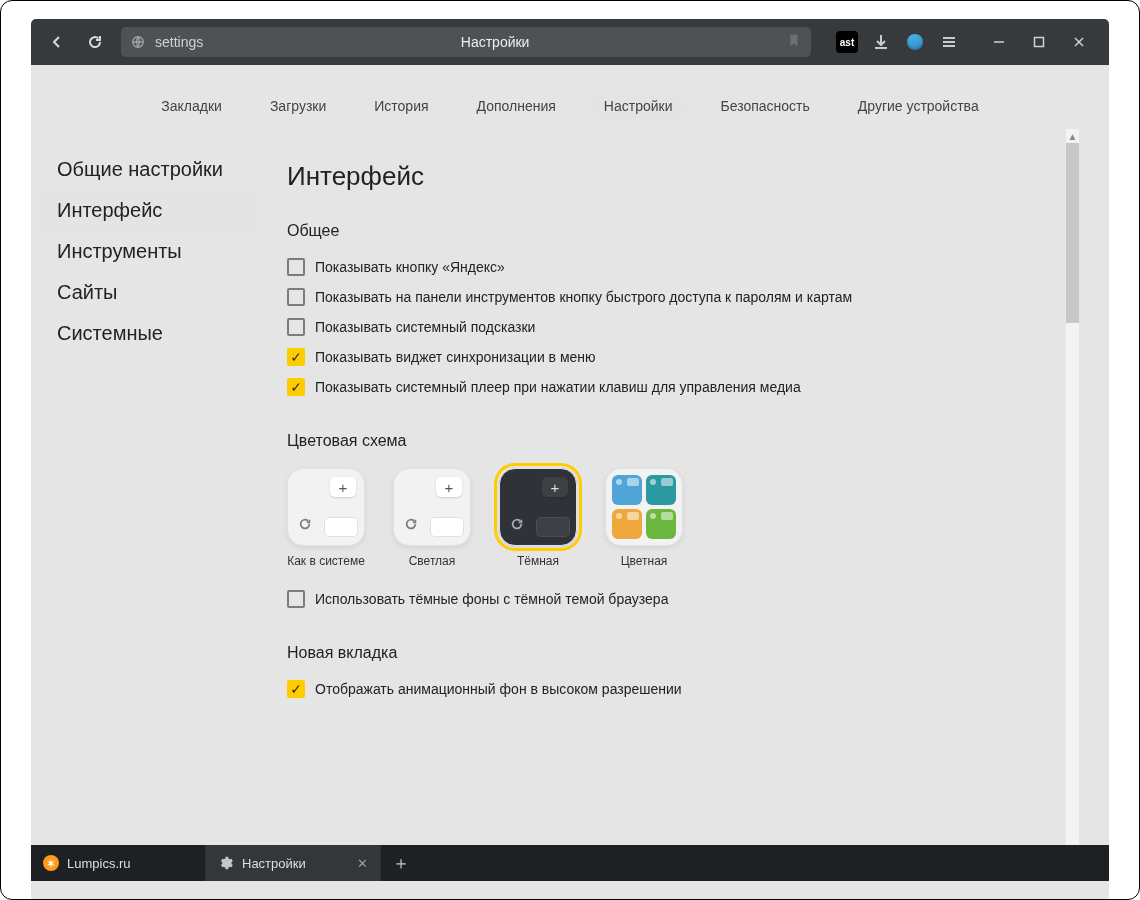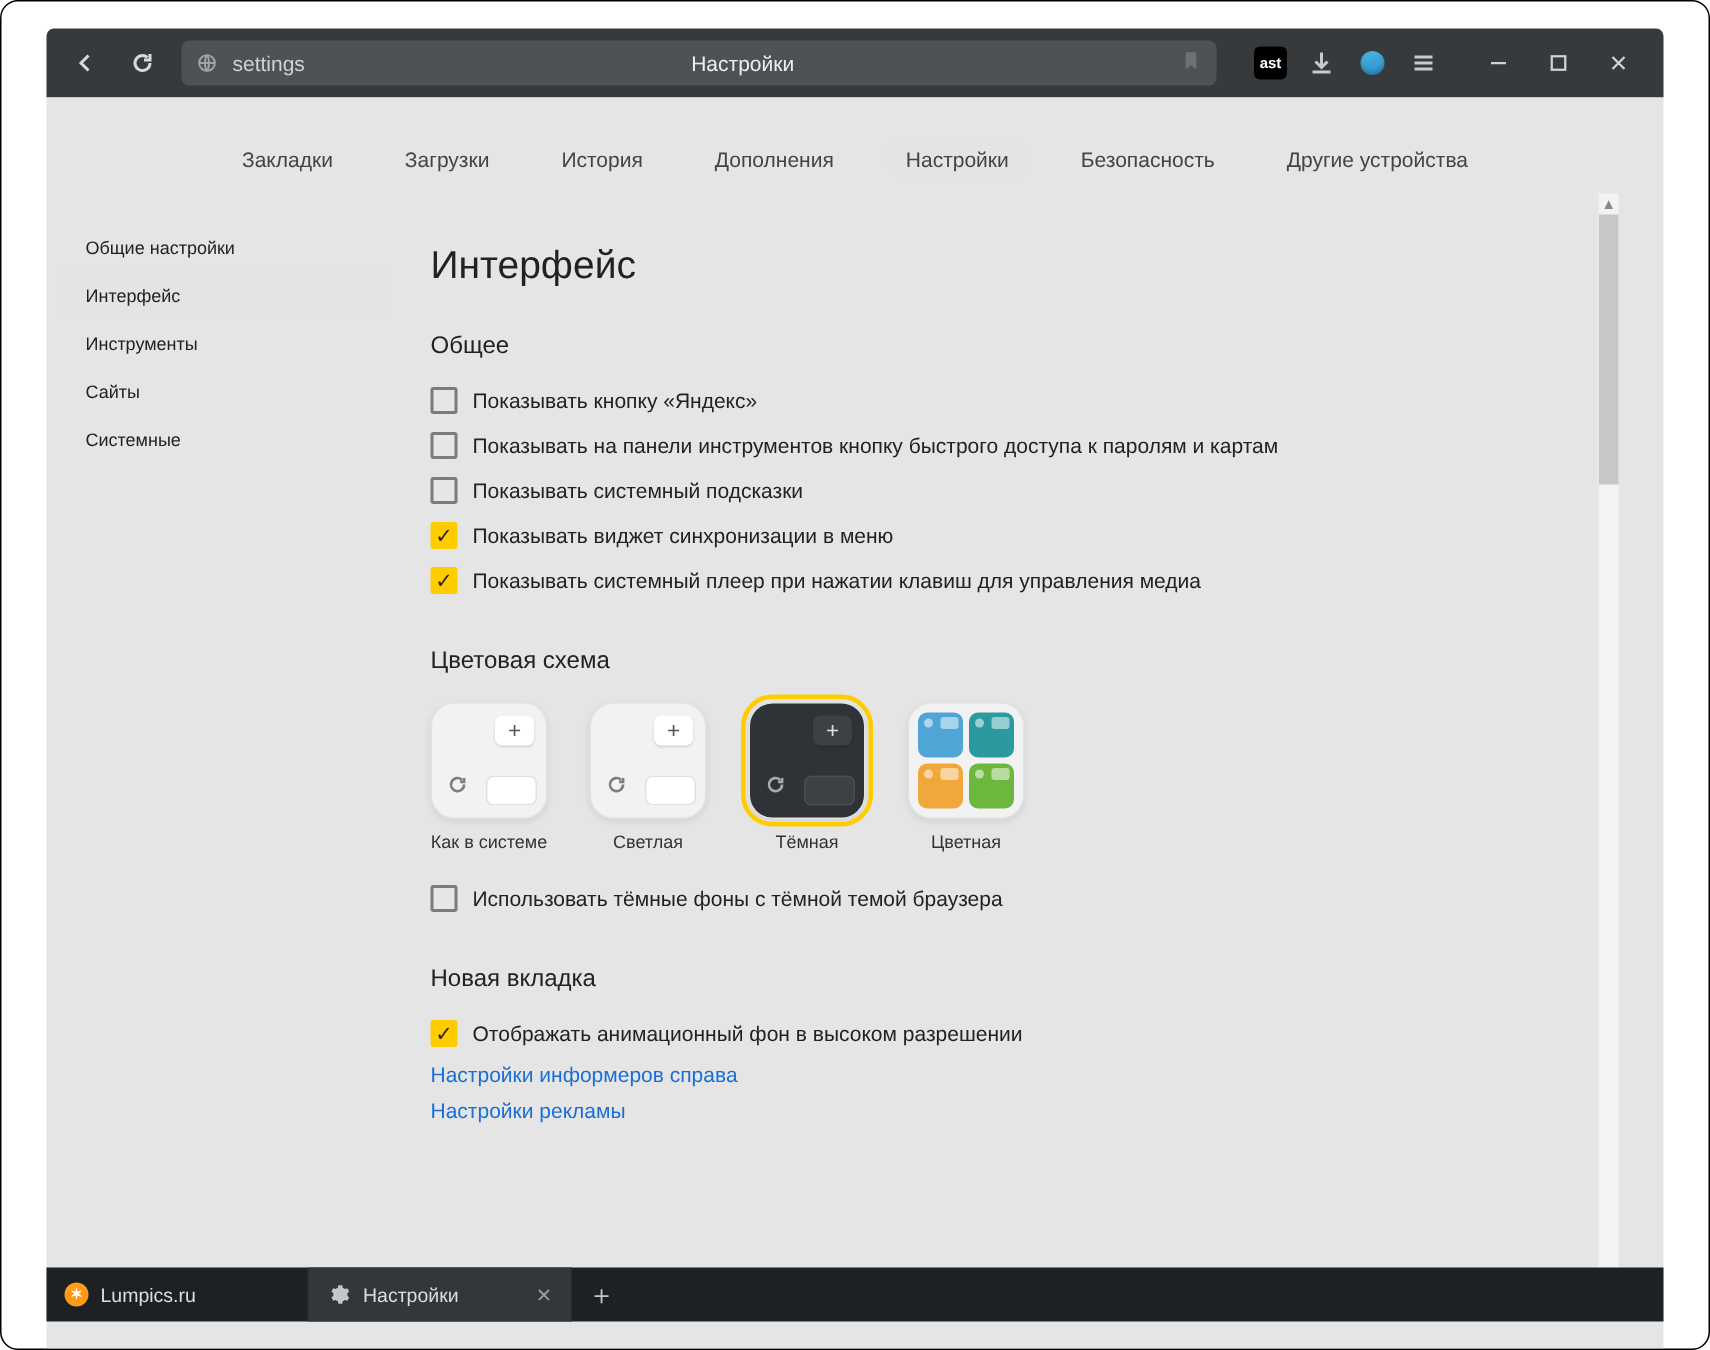--- a/index.html
+++ b/index.html
@@ -19,21 +19,21 @@
 .win-controls { display: flex; margin-left: 10px; }
 .win-btn { width: 40px; height: 32px; display: flex; align-items: center; justify-content: center; color: #d0d2d4; cursor: pointer; }
 .content-shell { flex: 1; background: #e5e5e5; margin: 0 30px; position: relative; overflow: hidden; }
 .topnav { display: flex; gap: 22px; padding: 28px 0 26px 0; justify-content: center; align-items: center; font-size: 14px; color: #444; }
 .topnav .nav-item { padding: 5px 13px; border-radius: 12px; cursor: pointer; }
 .topnav .nav-item.active { background: #e4e4e4; }
 .topnav .nav-item.highlighted { border: 4px solid #d8001a; border-radius: 10px; padding: 6px 12px; }
 .main-row { display: flex; padding: 0 10px; gap: 10px; height: calc(100% - 82px); }
 .sidebar { width: 220px; border-radius: 4px; padding-top: 4px; }
 .search-box { margin: 6px 6px 10px 6px; height: 32px; display: flex; align-items: center; background: #fff; border: 1px solid #eaeaea; border-radius: 3px; padding: 0 10px; color: #a5a5a5; font-size: 14px; }
-.side-item { padding: 9px 16px; font-size: 12px; color: #222; cursor: pointer; }
+.side-item { padding: 9px 16px; font-size: 20px; color: #222; cursor: pointer; }
 .side-item.active { background: #e4e4e4; }
 .main-panel { flex: 1; padding: 10px 16px 60px 16px; overflow: hidden; position: relative; }
 .panel-title { font-size: 26px; font-weight: 400; color: #222; margin: 6px 0 30px 0; }
 .section-title { font-size: 16px; font-weight: 400; color: #222; margin: 18px 0 12px 0; }
 .checkbox-row { display: flex; align-items: center; gap: 10px; padding: 6px 0; font-size: 14px; color: #222; }
 .cb { width: 18px; height: 18px; border: 2px solid #7b7b7b; border-radius: 2px; display: flex; align-items: center; justify-content: center; flex-shrink: 0; }
 .cb.checked { background: #ffcc00; border-color: #ffcc00; color: #322; }
 .themes-row { display: flex; gap: 28px; margin: 18px 0 6px 0; }
 .theme-card { display: flex; flex-direction: column; align-items: center; gap: 8px; cursor: pointer; }
 .theme-preview { width: 78px; height: 78px; border-radius: 16px; background: #f2f2f2; border: 1px solid #e2e2e2; position: relative; overflow: hidden; box-shadow: 0 2px 5px rgba(0,0,0,.08); }
@@ -236,24 +236,20 @@
           <span>Использовать тёмные фоны с тёмной темой браузера</span>
         </div>
 
         <div class="section-title" style="margin-top:30px;">Новая вкладка</div>
         <div id="newtab-checks">
             <div class="checkbox-row">
               <span class="cb checked">✓</span>
               <span>Отображать анимационный фон в высоком разрешении</span>
             </div>
           </div>
-        <div id="links" class="truncate">
-            <span class="link">Настройки информеров справа</span>
-            <span class="link">Настройки рекламы</span>
-          </div>
       </div>
     </div>
 
     <div class="scrollbar-v">
       <div class="arrow" style="top:0">▲</div>
       <div class="thumb" style="top:14px"></div>
       <div class="arrow" style="bottom:0">▼</div>
     </div>
   </div>
 

